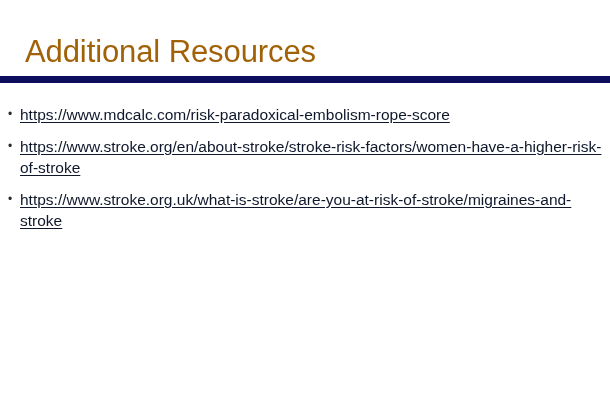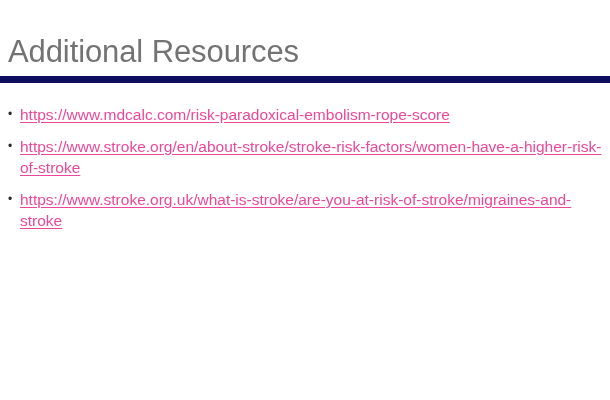--- a/index.html
+++ b/index.html
@@ -27,28 +27,28 @@
   
   .title-area {
     position: absolute;
     left: 0;
     top: 32px;
     width: 610px;
     height: 44px;
   }
   .slide-title {
     position: absolute;
-    left: 8px;
+    left: 25px;
     top: 0;
     margin: 0;
     font-family: "Liberation Sans", sans-serif;
     font-size: 31px;
     font-weight: 400;
     line-height: 40px;
-    color: #737373;
+    color: #a16207;
     letter-spacing: -0.1px;
     white-space: nowrap;
   }
 
   
   .divider-bar {
     position: absolute;
     left: 0;
     top: 76px;
     width: 610px;
@@ -79,21 +79,21 @@
   .bullet-marker {
     position: absolute;
     left: 8px;
     top: 0;
     width: 8px;
     line-height: 21px;
     font-size: 12px;
     color: #2b2b2b;
   }
   .bullet-link {
-    color: #ec4899;
+    color: #0f172a;
     text-decoration: underline;
     text-underline-offset: 2px;
     cursor: pointer;
     word-break: break-word;
   }
 </style>
 </head>
 <body>
 
 <div class="slide">

